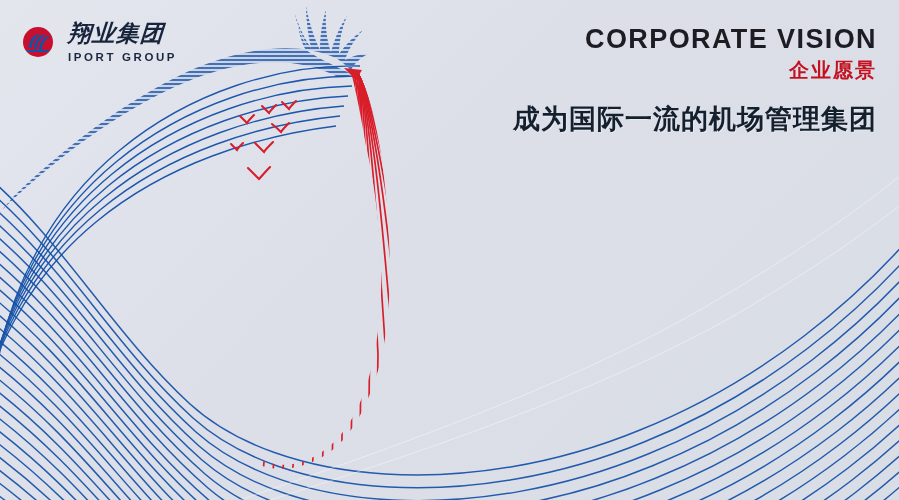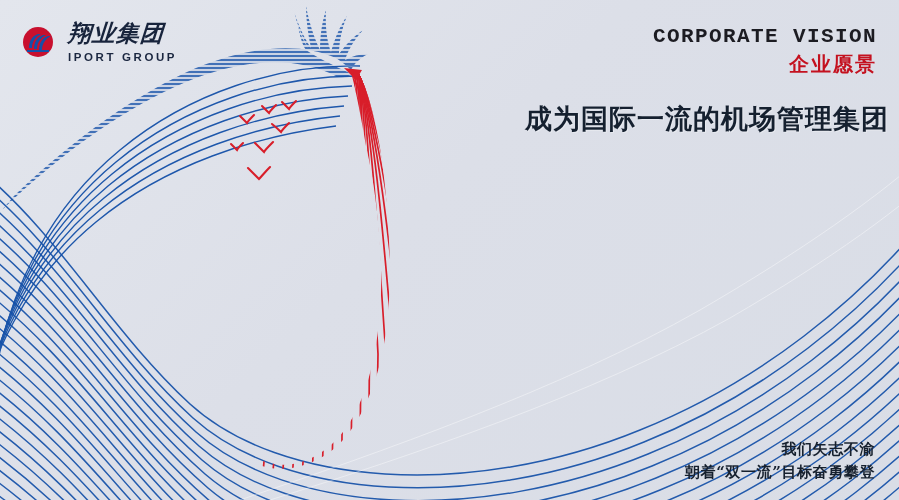--- a/index.html
+++ b/index.html
@@ -50,40 +50,40 @@
   }
 
   
   #eyebrow-block {
     position: absolute;
     right: 22px; top: 26px;
     text-align: right;
     z-index: 6;
   }
   #eyebrow-en {
-    font-family: Liberation Mono, monospace;
-    font-size: 21px;
+    font-family: Liberation Sans, sans-serif;
+    font-size: 27px;
     font-weight: bold;
     color: #1c1c22;
     letter-spacing: 1.4px;
     line-height: 1;
   }
   #eyebrow-cn {
     margin-top: 7px;
     font-family: "DejaVu Serif", serif;
     font-size: 20px;
     font-weight: bold;
     color: #c4111f;
     letter-spacing: 2px;
     line-height: 1;
   }
 
   #headline {
     position: absolute;
-    right: 10px; top: 100px;
+    right: 22px; top: 100px;
     text-align: right;
     z-index: 6;
     font-family: "DejaVu Serif", serif;
     font-weight: bold;
     font-size: 27px;
     line-height: 1.42;
     color: #15202f;
     letter-spacing: 1px;
     text-shadow: 1px 1px 0 rgba(255,255,255,0.35);
   }
@@ -334,18 +334,14 @@
 
   <div id="eyebrow-block">
     <div id="eyebrow-en">CORPORATE VISION</div>
     <div id="eyebrow-cn">企业愿景</div>
   </div>
 
   <div id="headline">
     <div>成为国际一流的机场管理集团</div>
   </div>
 
-  <div id="tagline">
-    <div>我们矢志不渝</div>
-    <div>朝着“双一流”目标奋勇攀登</div>
-  </div>
 
 </div>
 
 </body></html>

